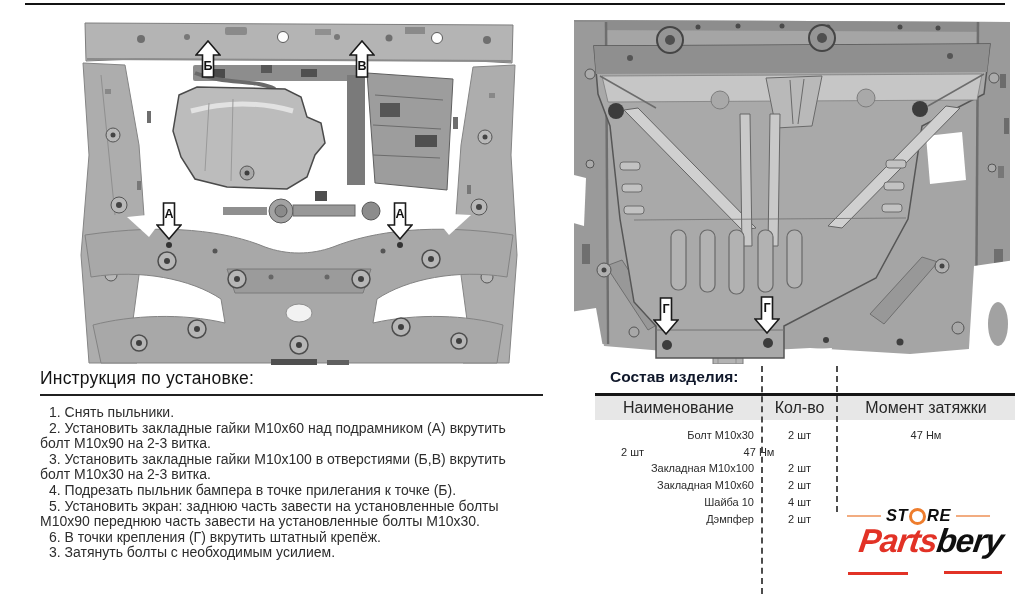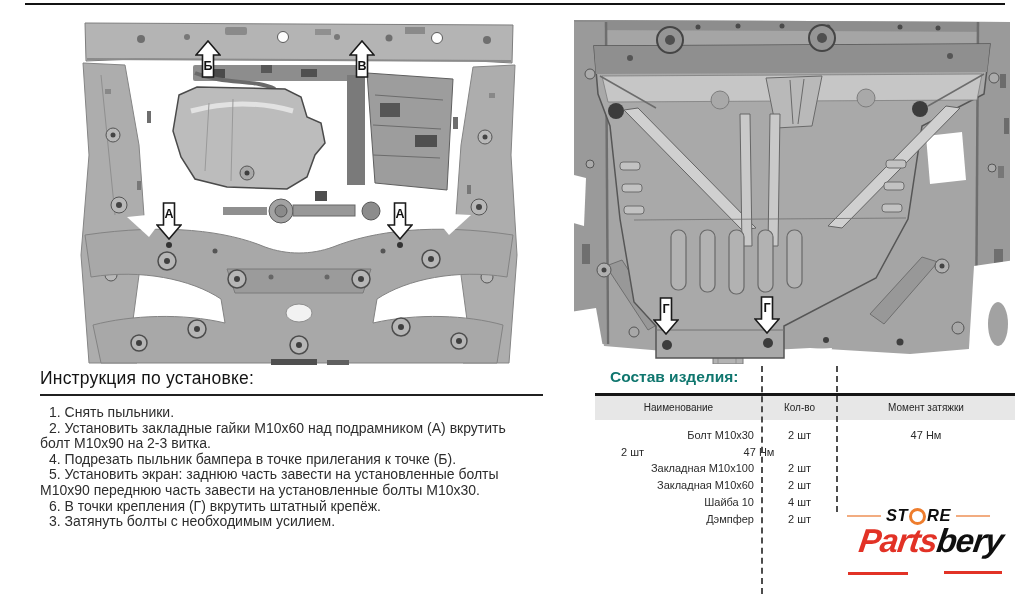--- a/index.html
+++ b/index.html
@@ -18,23 +18,23 @@
 
   
   .instr{left:40px;top:368px;width:505px;}
   .instr h2{margin:0;font-size:17.5px;font-weight:normal;color:#141414;letter-spacing:.2px;}
   .instr .rule{margin-top:5px;width:503px;height:2px;background:#202020;}
   .steps{margin-top:9px;width:470px;}
   .steps p{margin:0;font-size:14px;line-height:15.6px;color:#2d2d2d;text-indent:9px;}
 
   
   .parts{left:595px;top:368px;width:420px;}
-  .parts h3{margin:0 0 0 15px;font-size:15.5px;font-weight:bold;color:#0f766e;}
+  .parts h3{margin:0 0 0 15px;font-size:15.5px;font-weight:bold;color:#0f172a;}
   .thick-rule{margin-top:7px;width:420px;height:2.5px;background:#161616;}
-  .thead{display:flex;height:24px;align-items:center;background:#e7e7e7;font-size:10px;color:#262626;}
+  .thead{display:flex;height:24px;align-items:center;background:#e7e7e7;font-size:16px;color:#262626;}
   .c-name{width:167px;text-align:center;}
   .c-qty{width:75px;text-align:center;}
   .c-tq{width:178px;text-align:center;}
   .tbody{margin-top:7px;}
   .trow{display:flex;height:16.8px;align-items:center;font-size:11px;color:#2b2b2b;}
   .trow .c-name{text-align:right;padding-right:8px;width:159px;}
 
   .vdash{width:0;border-left:2px dashed #4d4d4d;}
   .vdash1{left:761px;top:366px;height:228px;}
   .vdash2{left:836px;top:366px;height:146px;}
@@ -267,20 +267,21 @@
     <polygon points="13,37 1,23 7.5,23 7.5,1 18.5,1 18.5,23 25,23" fill="#fff" stroke="#1a1a1a" stroke-width="1.6"></polygon>
     <text x="13" y="16" text-anchor="middle">Г</text>
   </svg>
 
   <section class="abs instr">
     <h2>Инструкция по установке:</h2>
     <div class="rule"></div>
     <div class="steps">
       <p>1. Снять пыльники.</p>
       <p>2. Установить закладные гайки М10х60 над подрамником (А) вкрутить болт М10х90 на 2-3 витка.</p>
+      <p>3. Установить закладные гайки М10х100 в отверстиями (Б,В) вкрутить болт М10х30 на 2-3 витка.</p>
       <p>4. Подрезать пыльник бампера в точке прилегания к точке (Б).</p>
       <p>5. Установить экран: заднюю часть завести на установленные болты М10х90 переднюю часть завести на установленные болты М10х30.</p>
       <p>6. В точки крепления (Г) вкрутить штатный крепёж.</p>
       <p>3. Затянуть болты с необходимым усилием.</p>
     </div>
   </section>
 
   <section class="abs parts">
     <h3>Состав изделия:</h3>
     <div class="thick-rule"></div>

